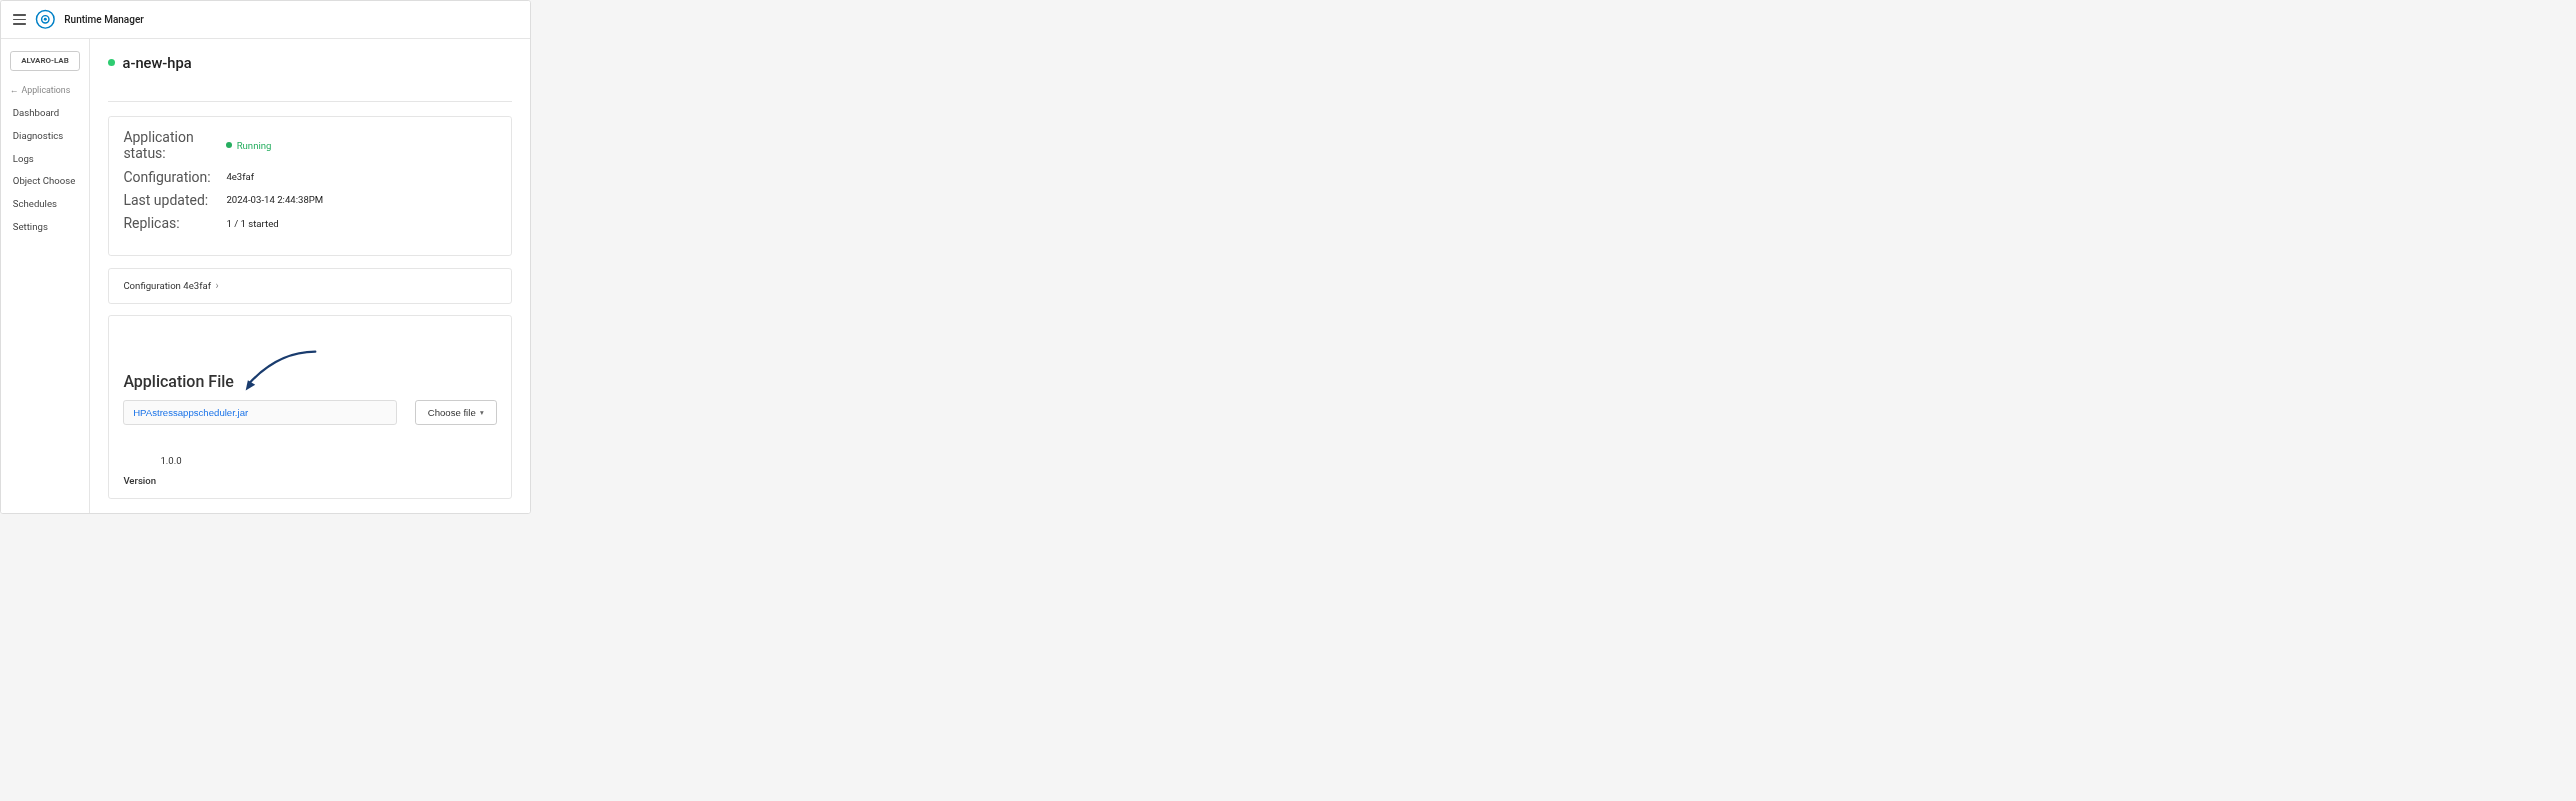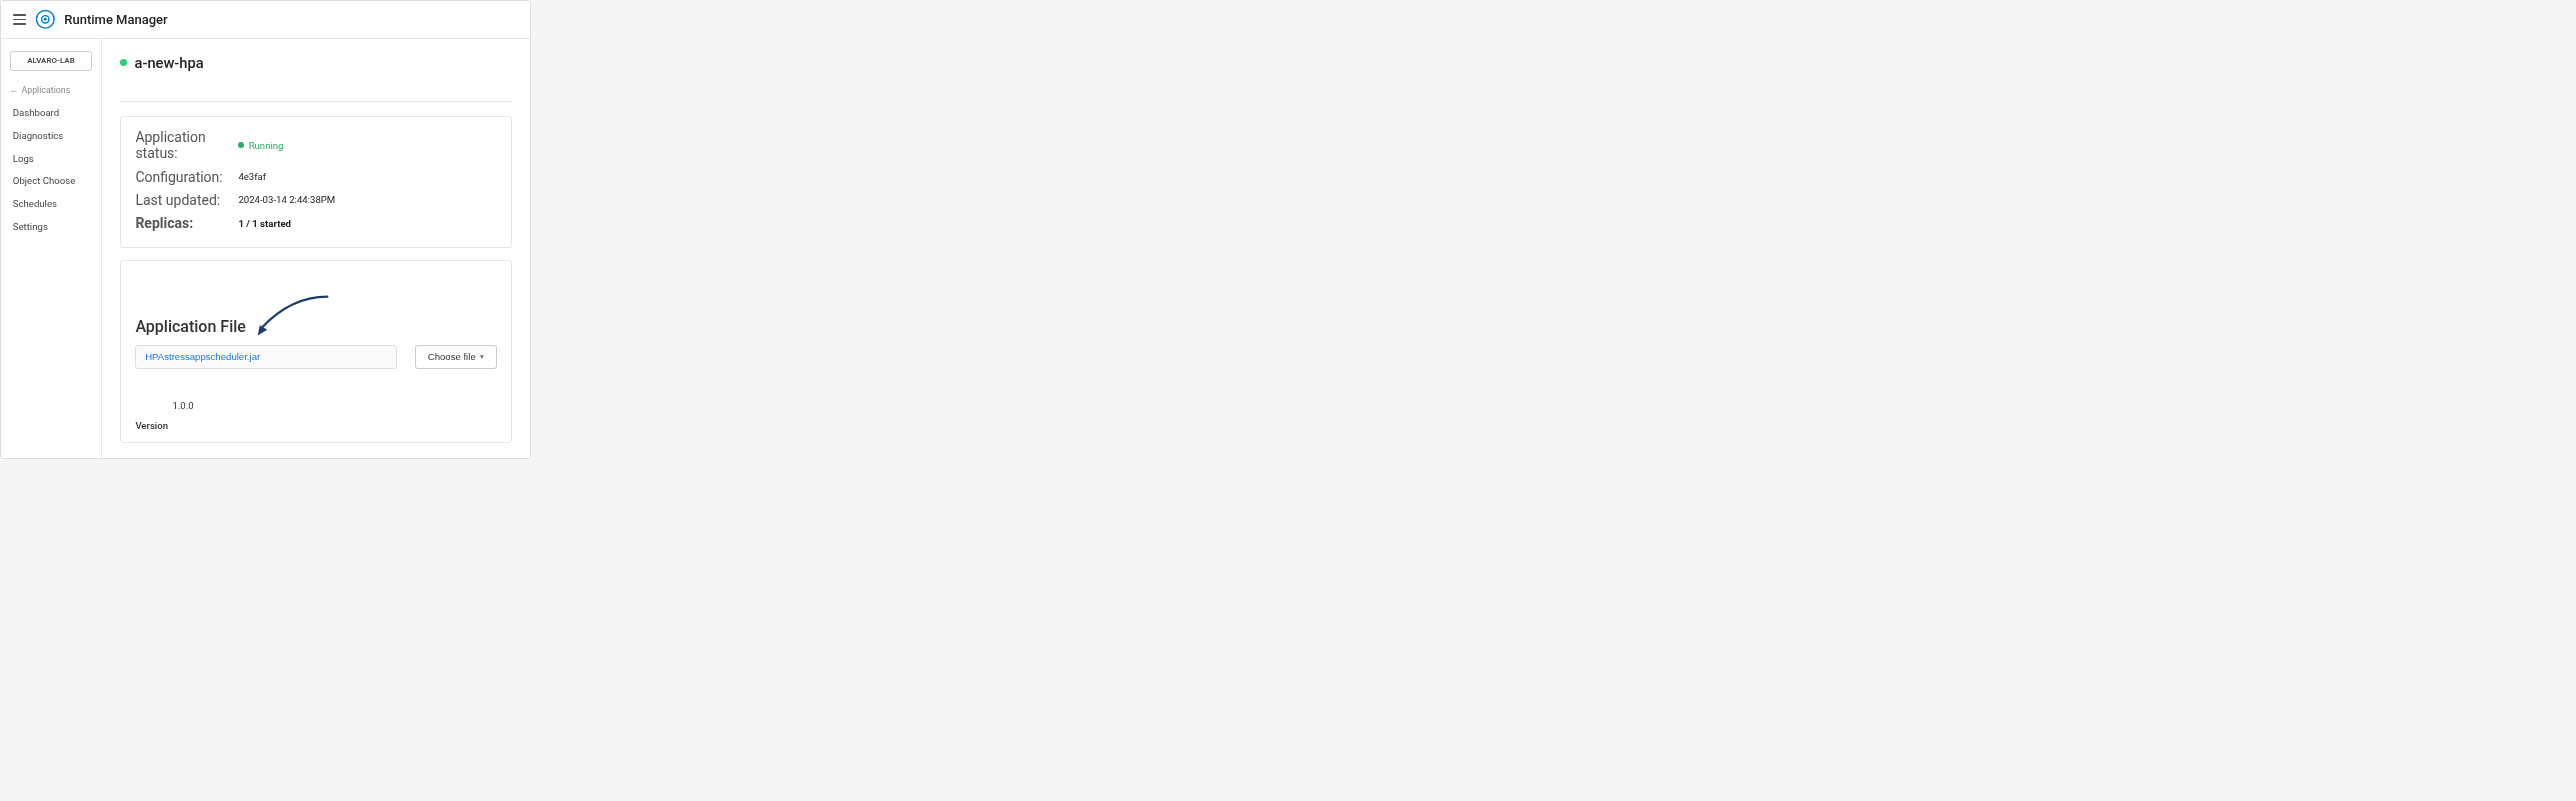--- a/index.html
+++ b/index.html
@@ -40,32 +40,32 @@
       width: 13.3px;
       height: 1.5px;
       background: #555;
       border-radius: 0.7px;
     }
     .logo-icon {
       width: 20.6px;
       height: 20.6px;
     }
     .app-title {
-      font-size: 13px;
+      font-size: 10px;
       font-weight: 500;
       color: #222;
     }
     
     .main-layout {
       display: flex;
       flex: 1;
     }
     
     .sidebar {
-      width: 101px;
+      width: 89px;
       border-right: 0.7px solid #e5e5e5;
       padding: 11.8px 0;
       background: #fff;
       flex-shrink: 0;
     }
     .org-badge {
       margin: 0 8.8px 11.8px 8.8px;
       border: 0.7px solid #ccc;
       border-radius: 2.9px;
       padding: 4.4px 7.4px;
@@ -129,22 +129,21 @@
       margin-bottom: 11.8px;
       background: #fff;
     }
     .info-row {
       display: flex;
       align-items: center;
       margin-bottom: 7.4px;
       gap: 0;
     }
     .info-row:last-child {
-      margin-bottom: 4px;
-      font-weight: bold;
+      margin-bottom: 12px;
     }
     .info-label {
       width: 103px;
       font-size: 14px;
       color: #555;
       flex-shrink: 0;
     }
     .info-value {
       font-size: 9.6px;
       color: #222;
@@ -310,20 +309,24 @@
         <div class="info-row">
           <span class="info-label">Last updated:</span>
           <span class="info-value">2024-03-14 2:44:38PM</span>
         </div>
         <div class="info-row">
           <span class="info-label">Replicas:</span>
           <span class="info-value">1 / 1 started</span>
         </div>
       </div>
 
+      <div class="config-section">
+        <span class="config-label">Configuration 4e3faf</span>
+        <span class="chevron-icon">›</span>
+      </div>
 
       <div class="file-section">
         <div class="file-section-title">Application File</div>
         <div class="file-input-row">
           <input class="file-input-field" type="text" readonly="" value="HPAstressappscheduler.jar" style="">
           <button class="choose-file-btn">
             <span>Choose file</span>
             <span class="dropdown-arrow">▾</span>
           </button>
         </div>

